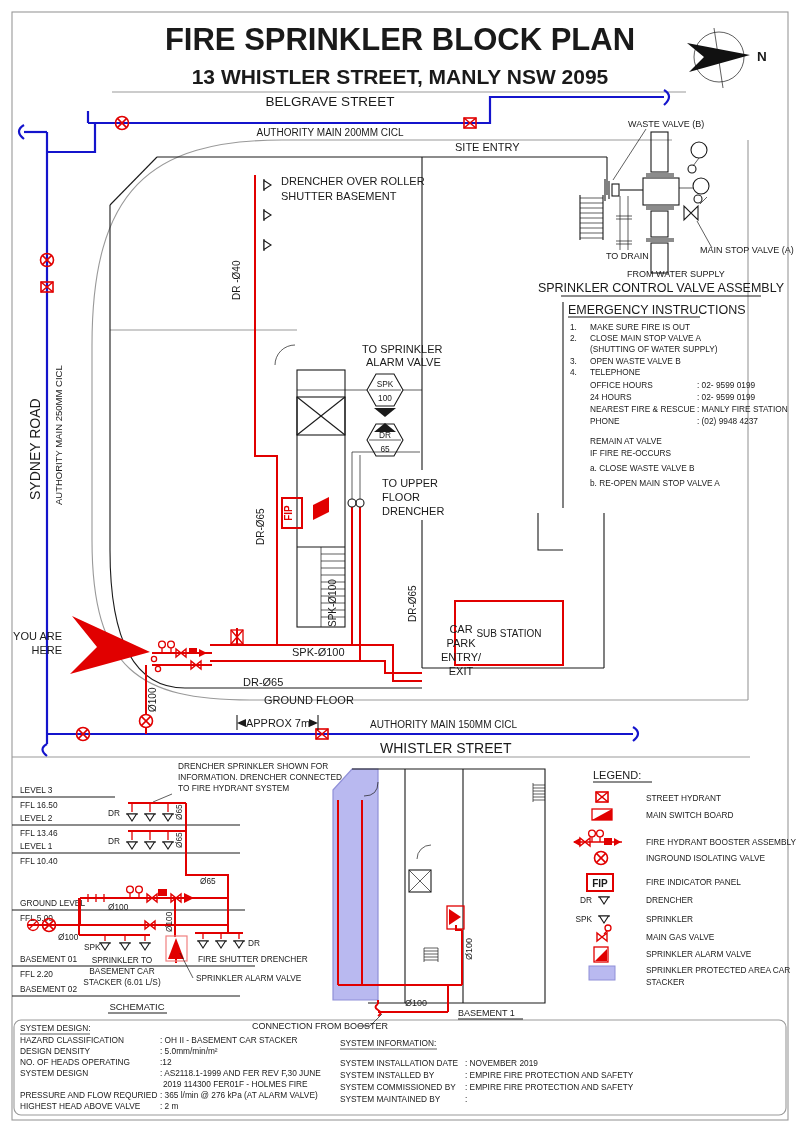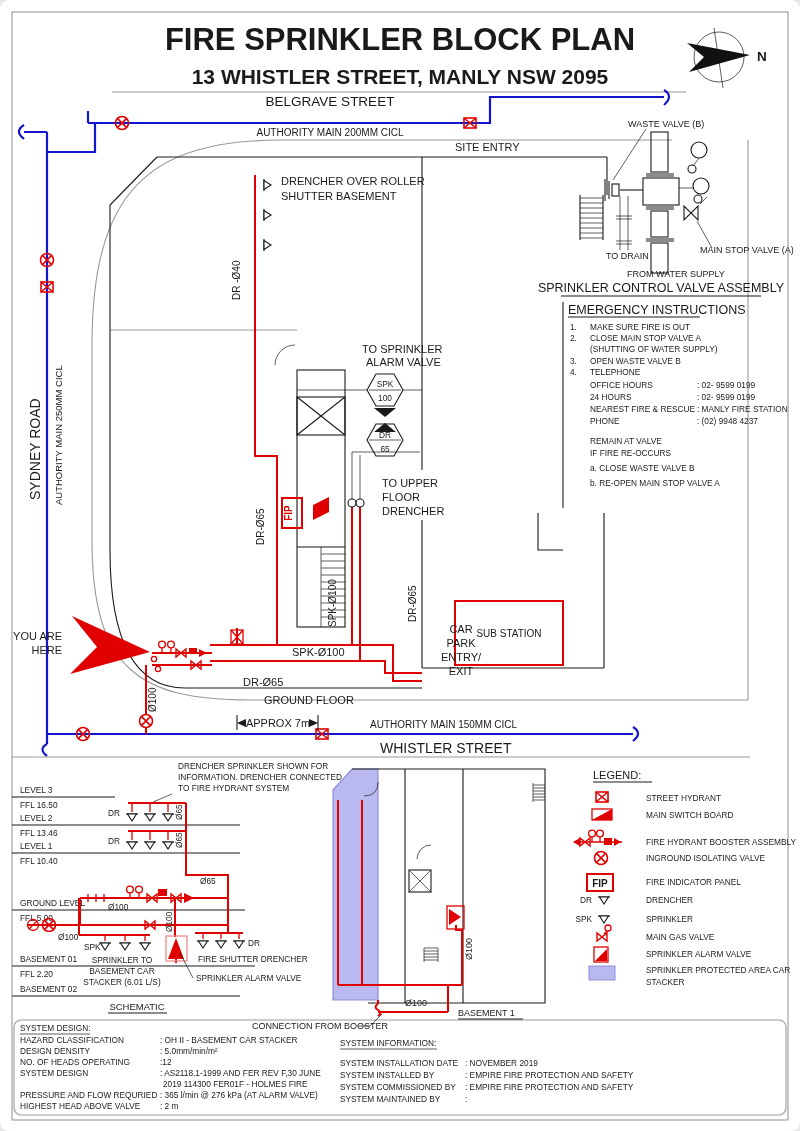--- a/index.html
+++ b/index.html
@@ -1,16 +1,16 @@
 <!DOCTYPE html>
 <html><head>
 <meta charset="utf-8">
 <style>
   html,body{margin:0;padding:0;background:#e8e8e8;}
-  .sheet{position:relative;width:800px;height:1131px;background:#ffffff;margin:0 auto;overflow:hidden;border-radius:9px;}
+  .sheet{position:relative;width:800px;height:1131px;background:#ffffff;margin:0 auto;overflow:hidden;}
   svg{display:block;font-family:"Liberation Sans",sans-serif;}
   text{fill:#1a1a1a;}
   .ttl{font-size:31px;font-weight:bold;}
   .sub{font-size:21px;font-weight:bold;}
   .t14{font-size:14px;} .t13{font-size:13.5px;} .t12{font-size:12.5px;}
   .t11{font-size:11px;} .t10{font-size:10px;} .t95{font-size:9.5px;}
   .t9{font-size:9px;} .t8{font-size:8.3px;}
   .mid{text-anchor:middle;} .end{text-anchor:end;}
   .redtxt{fill:#e10000;}
   .blue{stroke:#1414cc;stroke-width:2.2;fill:none;}

